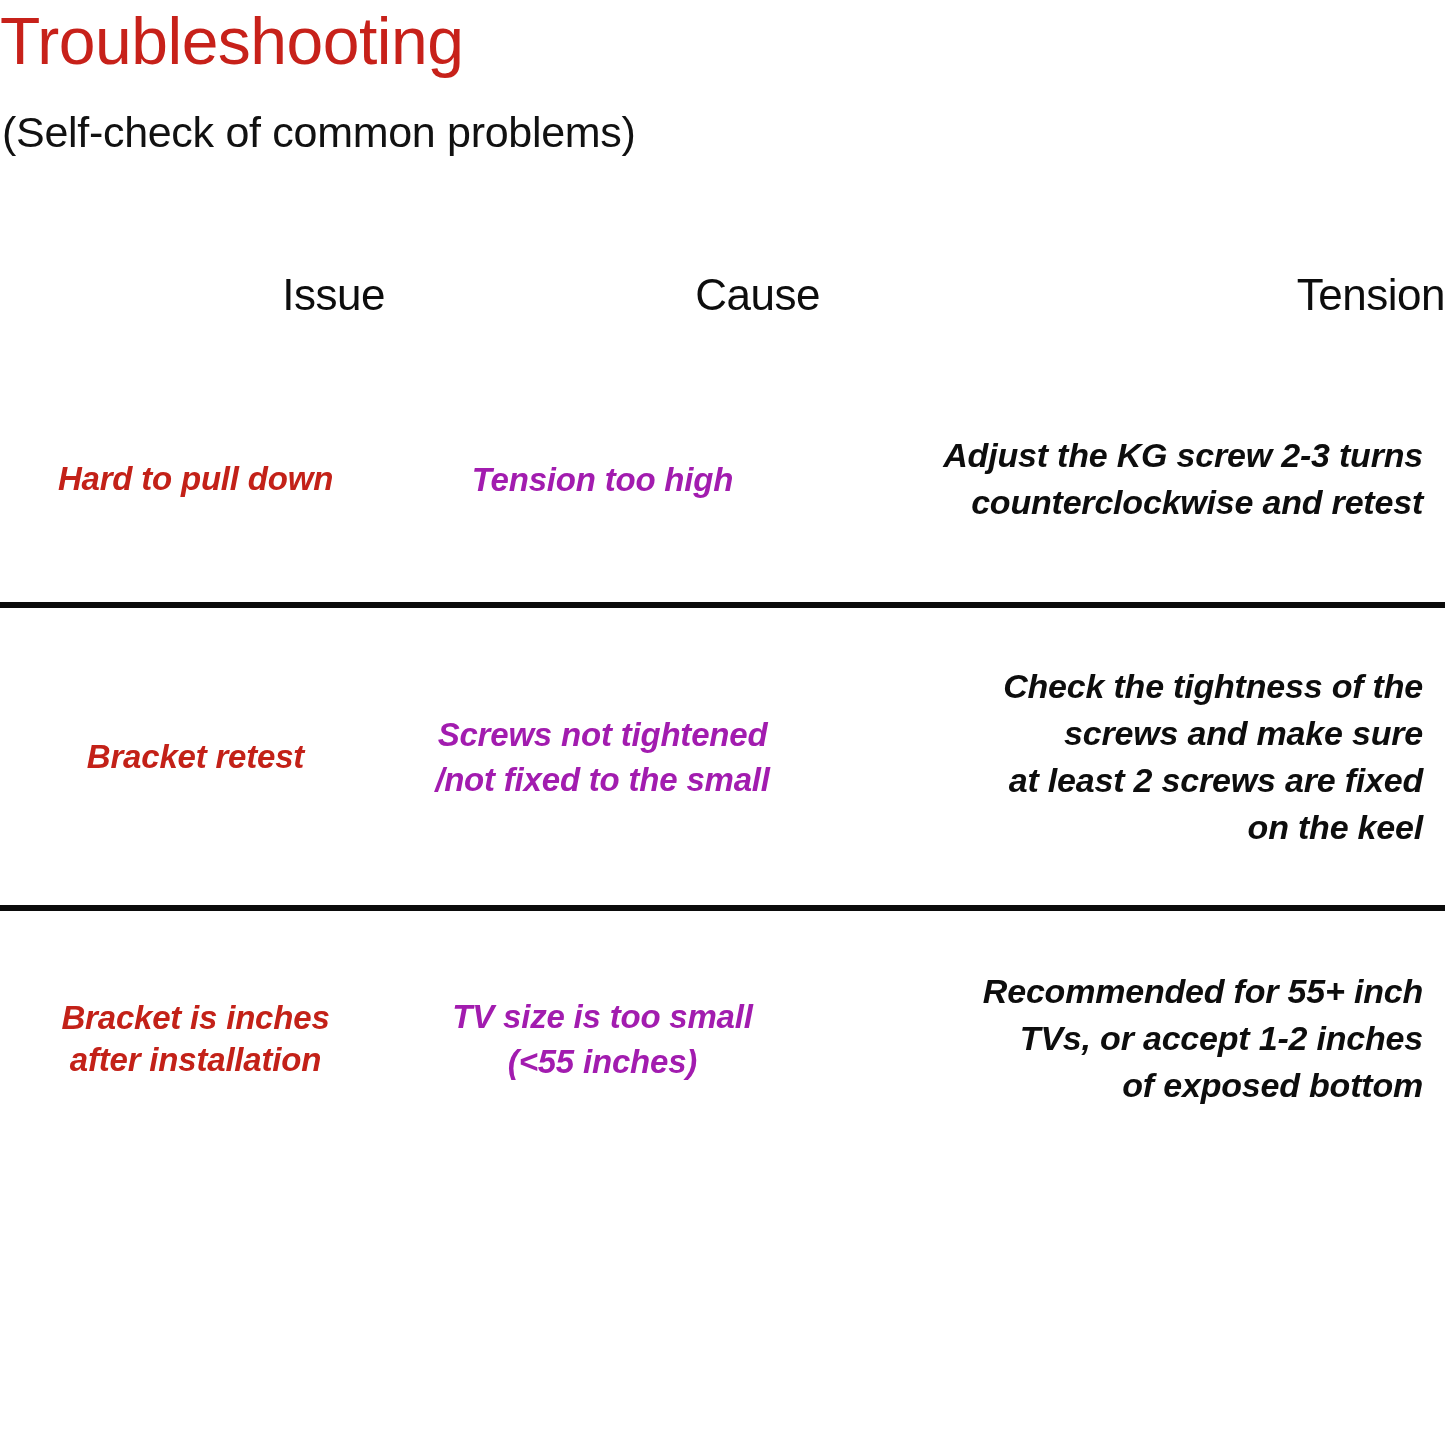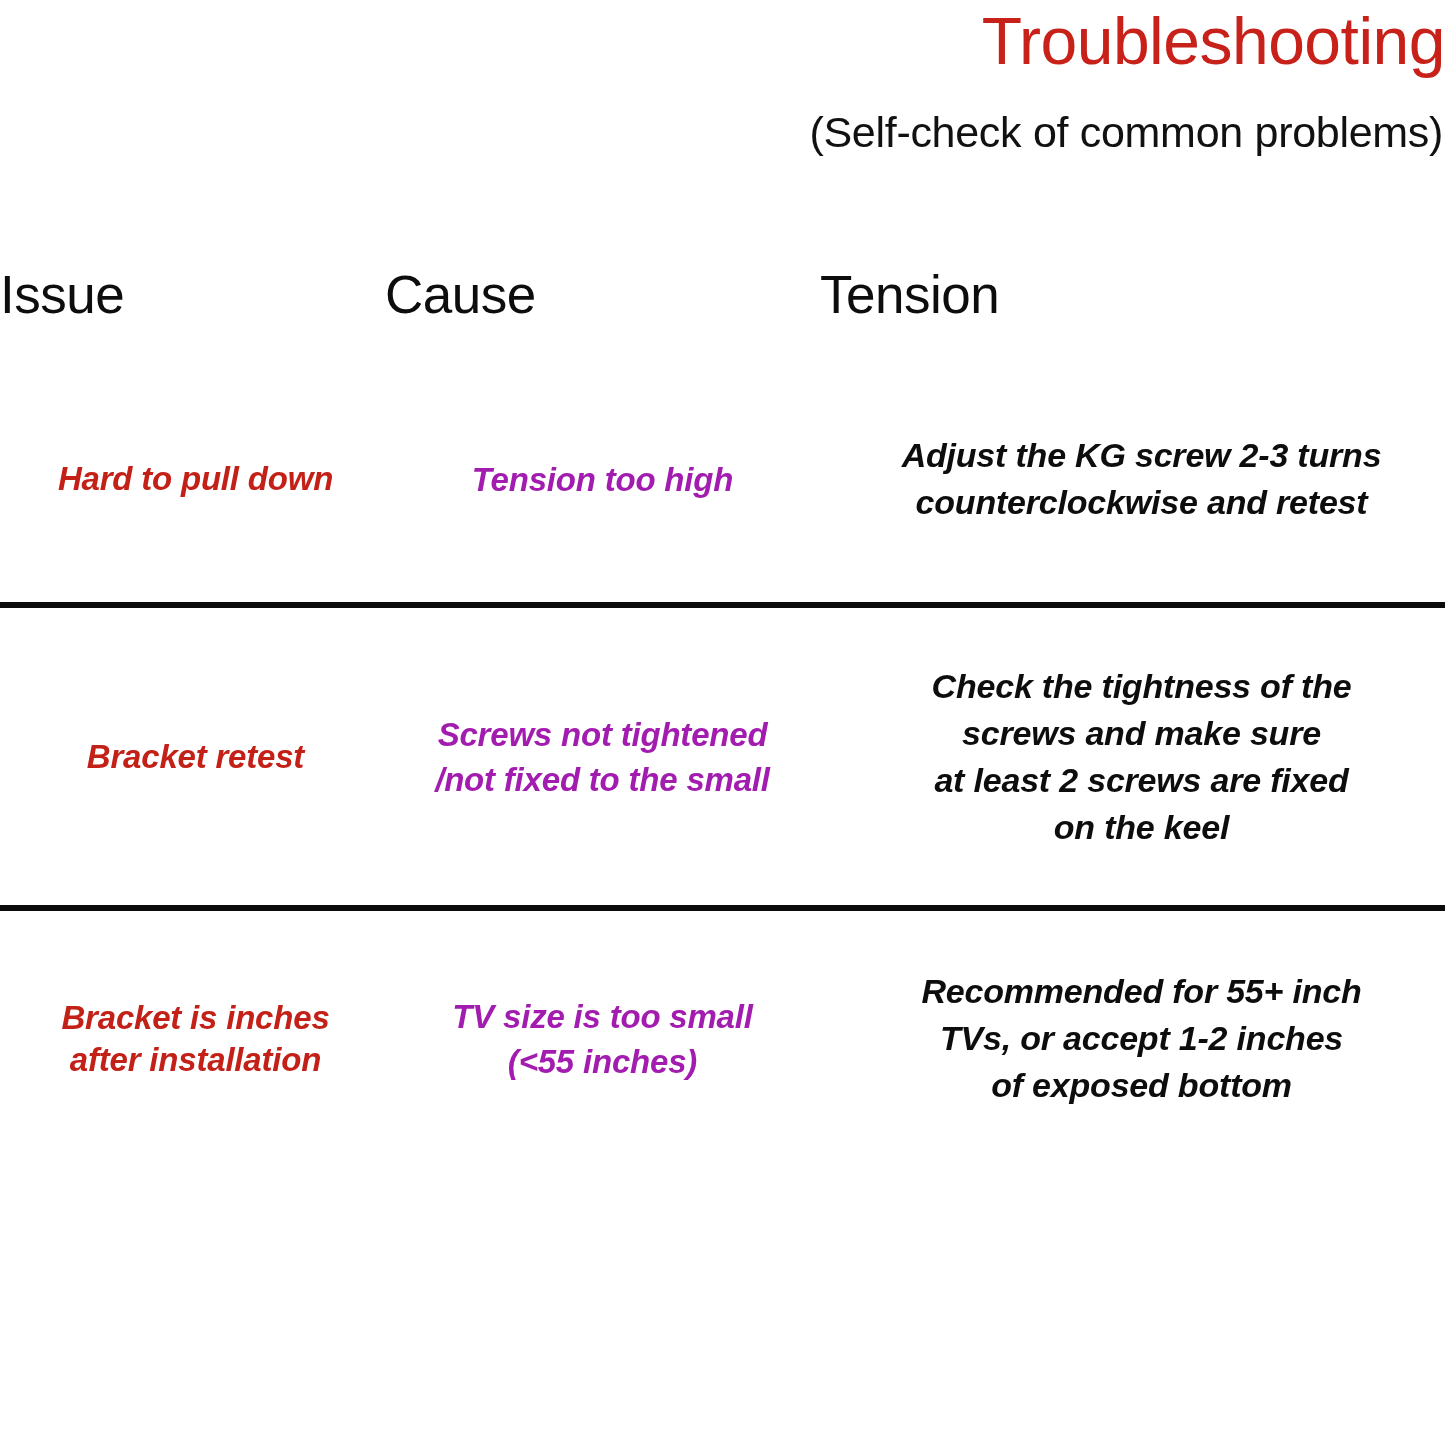--- a/index.html
+++ b/index.html
@@ -22,21 +22,21 @@
     background: #ffffff;
   }
 
   
   .heading-block {
     position: absolute;
     top: 0;
     left: 0;
     width: 1445px;
     height: 234px;
-    text-align: right;
+    text-align: left;
   }
   .doc-title {
     margin: 0;
     padding-top: 2px;
     font-size: 66px;
     line-height: 78px;
     font-weight: 400;
     letter-spacing: -0.5px;
     color: #C7211A;
     font-family: "Liberation Sans", "DejaVu Sans", sans-serif;
@@ -72,22 +72,22 @@
   }
 
   
   .cell-issue  { border-right: 4px solid #0b0b0b; }
   .cell-cause  { border-right: 4px solid #0b0b0b; }
   .row-body   > td { border-bottom: 6px solid #0b0b0b; }
   .row-body.last > td { border-bottom: 0; }
 
   
   .hdr {
-    text-align: left;
-    font-size: 53px;
+    text-align: right;
+    font-size: 44px;
     line-height: 58px;
     font-weight: 400;
     letter-spacing: -0.5px;
     color: #0d0d0d;
     height: 122px;
   }
 
   
   .cell-issue .txt {
     color: #C32118;
@@ -108,21 +108,21 @@
     text-align: center;
     padding: 0 14px;
     letter-spacing: -0.2px;
   }
   .cell-solution .txt {
     color: #0d0d0d;
     font-weight: bold;
     font-style: italic;
     font-size: 34px;
     line-height: 47px;
-    text-align: center;
+    text-align: right;
     padding: 0 22px 0 40px;
     letter-spacing: -0.2px;
   }
 
   .txt { white-space: pre-line; }
 
   .r1 > td { height: 246px; }
   .r2 > td { height: 278px; }
   .r3 > td { height: 297px; }
   .r4 > td { height: 255px; }

